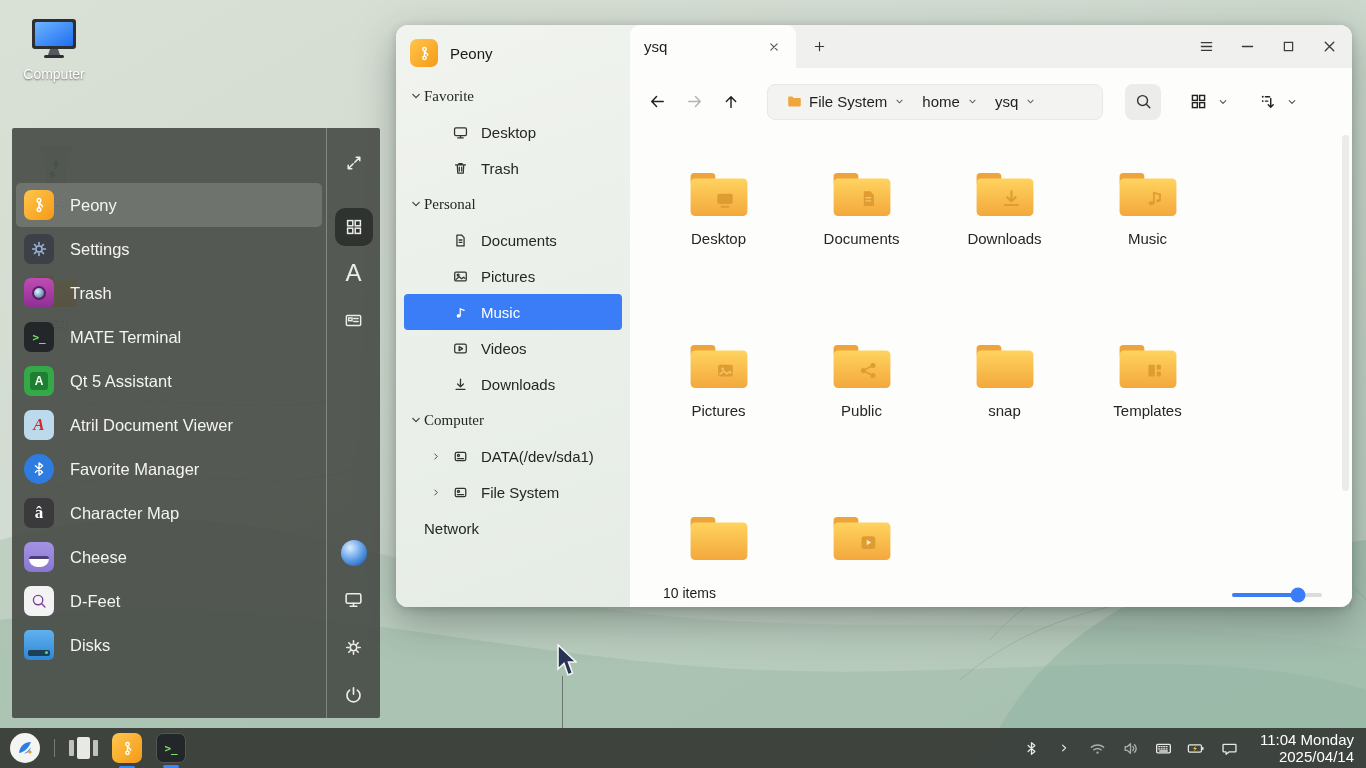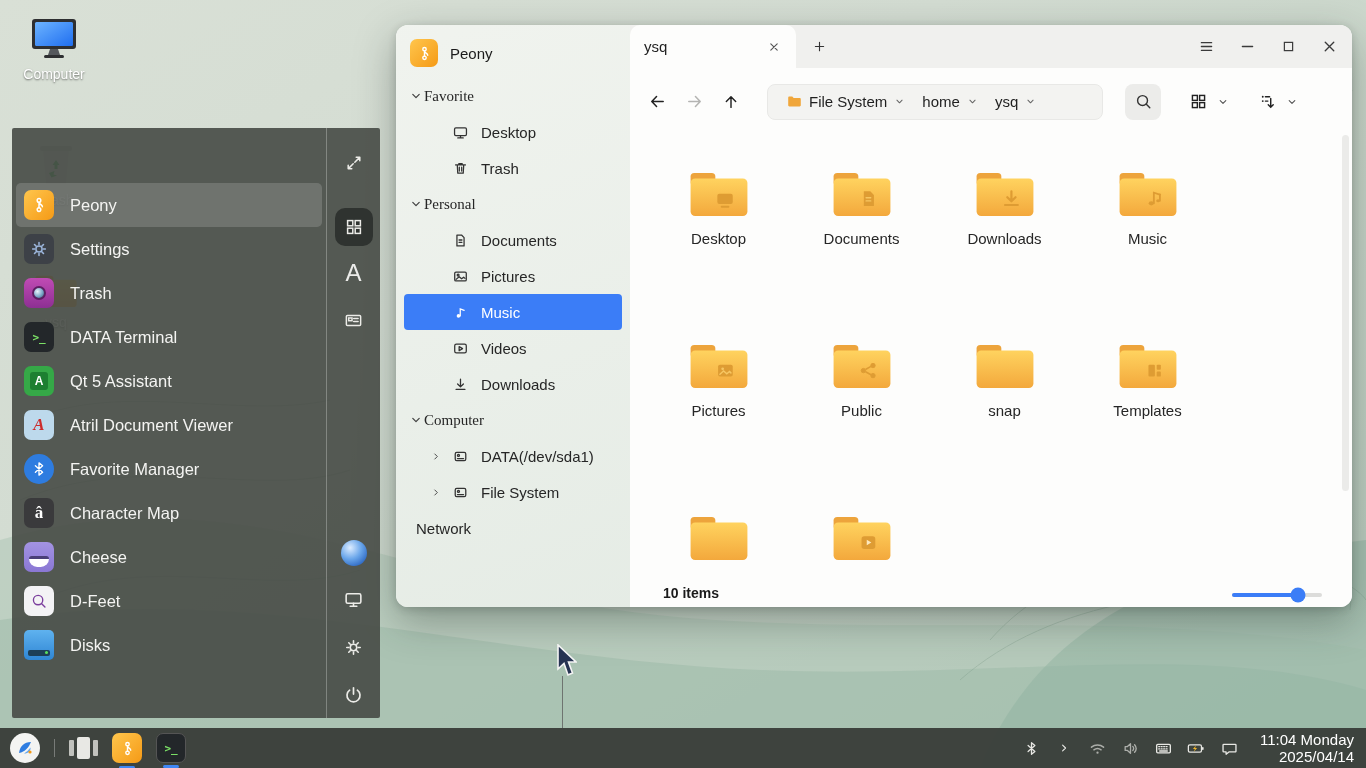--- a/index.html
+++ b/index.html
@@ -83,21 +83,21 @@
   .sb-list { position:absolute; left:0; right:0; top:53px; }
   .sb-row { height:36px; display:flex; align-items:center; color:#262626; }
   .sb-row .chev { width:16px; margin-left:12px; color:#444; }
   .sb-row.hdr { font-weight:400; }
   .sb-row.hdr .txt { margin-left:0;font-family:Liberation Serif, serif; }
   .sb-row .sbic { width:17px; height:17px; margin-left:56px; margin-right:12px; color:#333; flex:0 0 17px;}
   .sb-row.child2 .expch { width:12px; margin-left:34px; color:#444; }
   .sb-row.child2 .sbic { margin-left:10px; }
   .sb-row.sel { background:#3b7df7; color:#fff; margin:0 8px; border-radius:4px; }
   .sb-row.sel .sbic { margin-left:48px; color:#fff; }
-  .sb-row.netw { padding-left:20px; }
+  .sb-row.netw { padding-left:28px; }
 
   .win-content { position:absolute; left:234px; top:0; right:0; bottom:0; }
   .tabstrip { position:absolute; left:0; right:0; top:0; height:43px; background:#f0f0ee;
     display:flex; align-items:stretch; }
   .tab { width:166px; background:#fdfdfc; border-radius:10px 10px 0 0;
     display:flex; align-items:center; padding:0 14px; font-size:15px; color:#1f1f1f; }
   .tab .tab-title { flex:1; }
   .tab-close { color:#555; display:flex; align-items:center; }
   .newtab { width:46px; display:flex; align-items:center; justify-content:center; color:#333; }
   .winctl { margin-left:auto; display:flex; align-items:center; gap:24px; padding-right:14px; color:#3a3a3a; }
@@ -119,21 +119,21 @@
   .viewctl .cch { color:#555; }
 
   .files { position:absolute; left:0; right:10px; top:110px; bottom:27px; overflow:hidden; }
   .fgrid { display:grid; grid-template-columns:repeat(4,143px); grid-auto-rows:172px;
     padding:33px 0 0 17px; }
   .fcell { display:flex; flex-direction:column; align-items:center; }
   .fcell .fname { margin-top:10px; font-size:15px; color:#262626; }
   .emblem { color:#de9c33; }
 
   .statusbar { position:absolute; left:0; right:0; bottom:0; height:27px; background:#fdfdfc;
-    font-size:14px; color:#1a1a1a;font-weight:bold; }
+    font-size:14px; color:#1a1a1a; }
   .items-count { position:absolute; left:33px; bottom:6px; }
   .zoom-slider { position:absolute; right:30px; bottom:10px; width:90px; height:4px;
     background:#dcdcda; border-radius:2px; }
   .zoom-slider .fill { position:absolute; left:0; top:0; bottom:0; width:73%;
     background:#3b7df7; border-radius:2px; }
   .zoom-slider .knob { position:absolute; left:73%; top:50%; transform:translate(-50%,-50%);
     width:15px; height:15px; border-radius:50%; background:#3b7df7; }
   .vscroll { position:absolute; right:3px; top:110px; width:7px; height:356px;
     background:#ebebe9; border-radius:4px; }
 
@@ -492,21 +492,21 @@
         <span>Settings</span>
       </div>
       <div class="app-row">
         <div class="aic ic-kazam">
             <div class="lens"></div>
           </div>
         <span>Trash</span>
       </div>
       <div class="app-row">
         <div class="aic ic-mate">&gt;_</div>
-        <span>DATA Terminal</span>
+        <span>MATE Terminal</span>
       </div>
       <div class="app-row">
         <div class="aic ic-qt">
             <div class="inner">A</div>
           </div>
         <span>Qt 5 Assistant</span>
       </div>
       <div class="app-row">
         <div class="aic ic-atril">A</div>
         <span>Atril Document Viewer</span>

